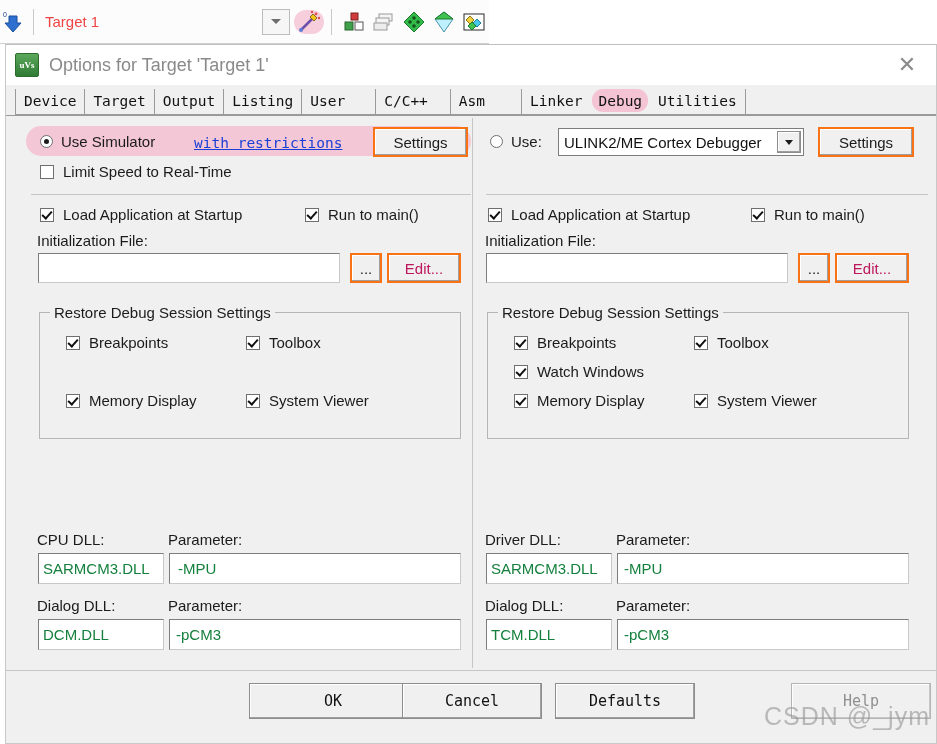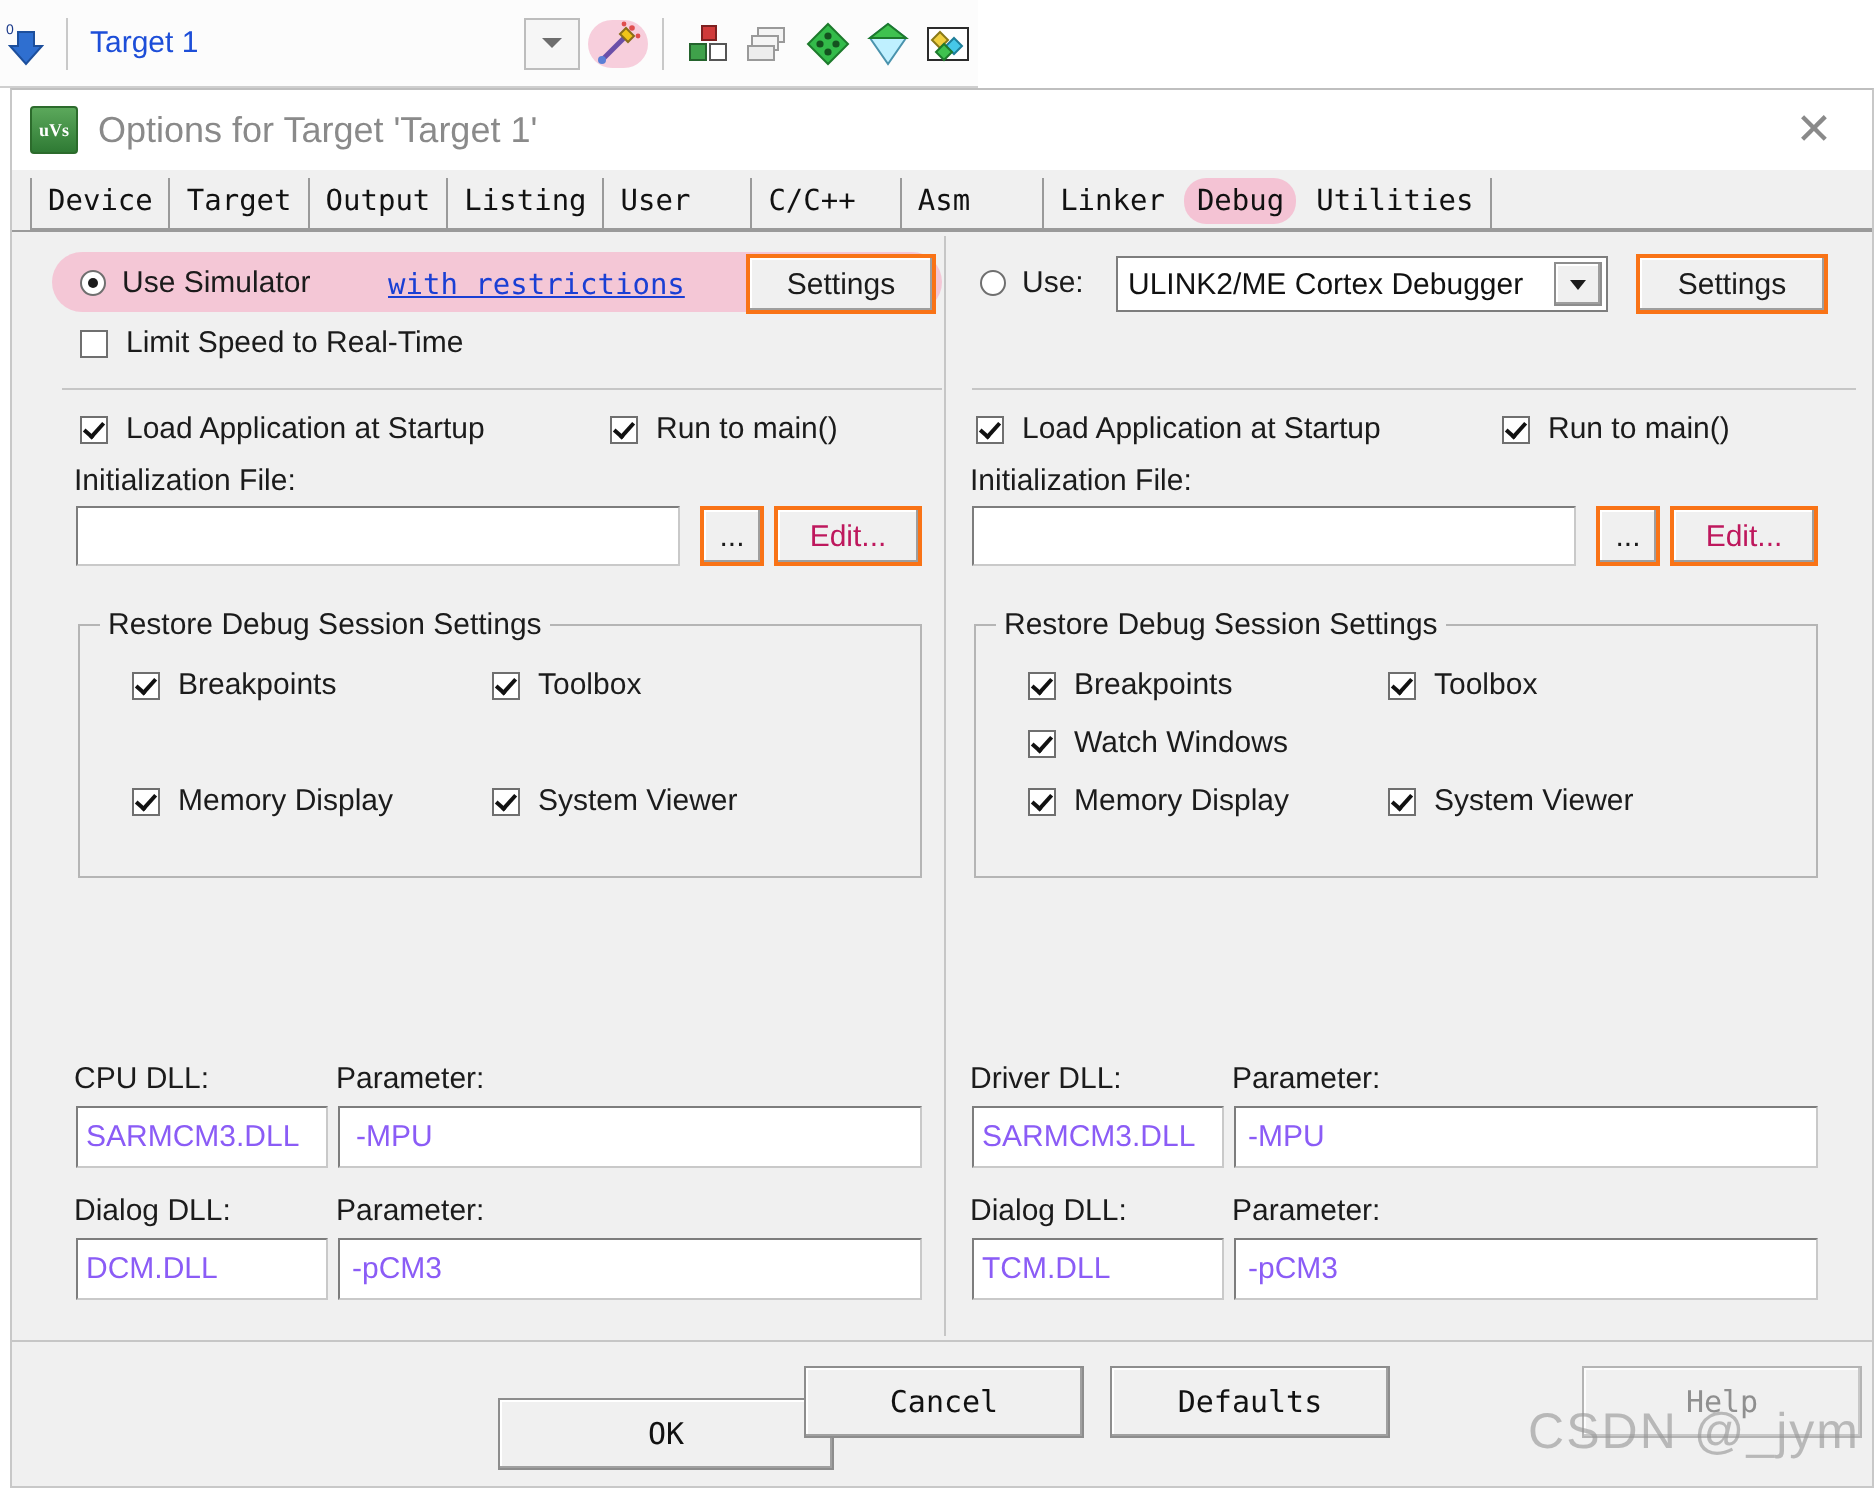--- a/index.html
+++ b/index.html
@@ -19,21 +19,21 @@
   .ide-toolbar-inner {
     position: absolute; left: 0; top: 0; width: 489px; height: 43px;
     background: #fcfcfc; border-bottom: 1px solid #cfcfcf;
     display: flex; align-items: center;
   }
   .tb-dl-icon {
     width: 24px; height: 30px; margin-left: 2px; position: relative; flex: none;
   }
   .tb-sep { width: 1px; height: 26px; background: #c9c9c9; margin: 0 7px; flex: none; }
   .tb-target-name {
-    font-size: 15px; color: #1d4ed8; margin-left: 4px; white-space: nowrap;
+    font-size: 15px; color: #ef4444; margin-left: 4px; white-space: nowrap;
     flex: none;
   }
   .tb-combo-arrow {
     width: 26px; height: 24px; border: 1px solid #bdbdbd; background: #f6f6f6;
     display: flex; align-items: center; justify-content: center; flex: none;
   }
   .tb-combo-arrow::after {
     content: ""; width: 0; height: 0;
     border-left: 5px solid transparent; border-right: 5px solid transparent;
     border-top: 5px solid #6d6d6d;
@@ -142,21 +142,21 @@
     font-size: 15px; color: #1b1b1b;
     display: flex; align-items: center; justify-content: center;
     box-sizing: border-box; white-space: nowrap;
   }
   .btn.dis { color: #be185d; }
 
   .txtin {
     border: 1px solid #7d7d7d; border-right-color: #c9c9c9;
     border-bottom-color: #c9c9c9;
     background: #ffffff; box-sizing: border-box;
-    font-size: 15px; color: #8b5cf6;
+    font-size: 15px; color: #15803d;
     display: flex; align-items: center; padding-left: 4px;
     white-space: nowrap; overflow: hidden;
   }
 
   .combo {
     border: 1px solid #7d7d7d; background: #fff; box-sizing: border-box;
     display: flex; align-items: center; position: relative;
     font-size: 15px; color: #111; padding-left: 5px;
   }
   .combo-btn {
@@ -488,20 +488,20 @@
 
         <span class="lbl-txt" style="position:absolute; left:11px; top:481px;">Dialog DLL:</span>
         <span class="lbl-txt" style="position:absolute; left:142px; top:481px;">Parameter:</span>
 
         <div class="txtin" style="position:absolute; left:12px; top:503px; width:126px; height:31px;">TCM.DLL</div>
         <div class="txtin" style="position:absolute; left:143px; top:503px; width:292px; height:31px; padding-left:6px;">-pCM3</div>
       </div>
     </div>
 
     <div class="dlg-footer">
-      <div class="footer-btn" style="left:243px; width:168px;margin-top:16px;">OK</div>
+      <div class="footer-btn" style="left:243px; width:168px;">OK</div>
       <div class="footer-btn" style="left:396px; width:140px;">Cancel</div>
       <div class="footer-btn" style="left:549px; width:140px;">Defaults</div>
       <div class="footer-btn dis" style="left:785px; width:140px;">Help</div>
       <div class="watermark">CSDN @_jym</div>
     </div>
   </div>
 </div>
 
 </body></html>

